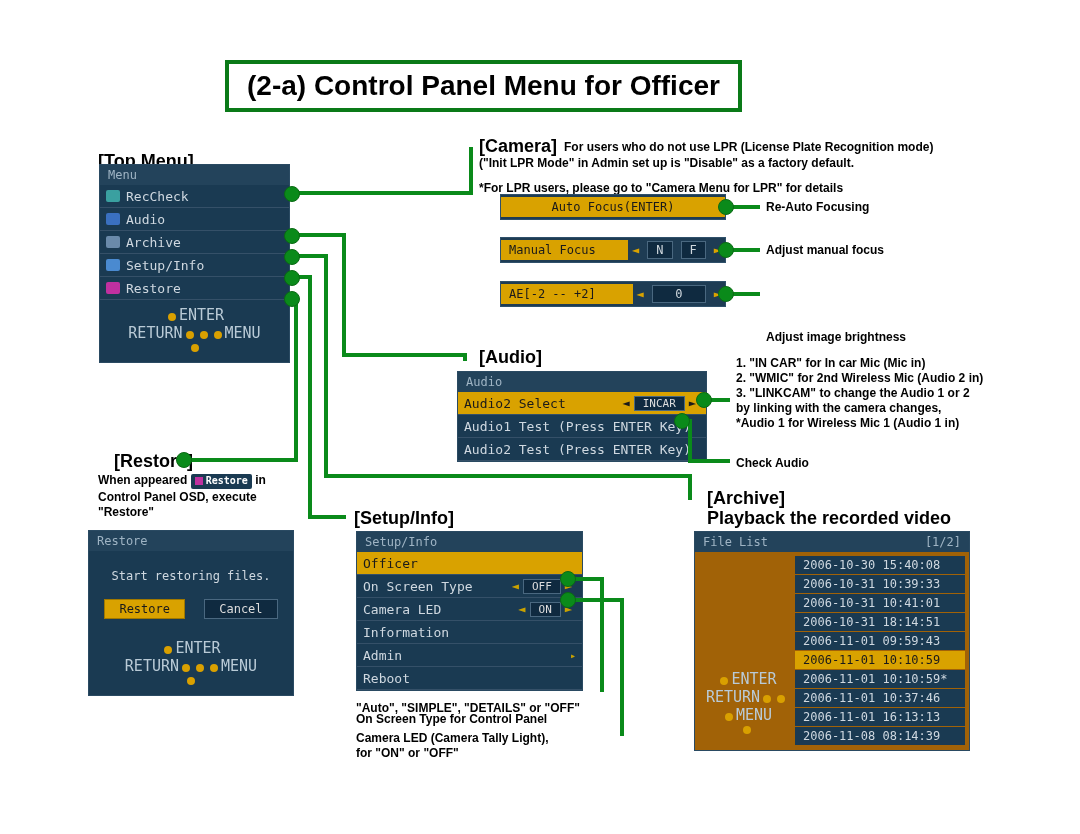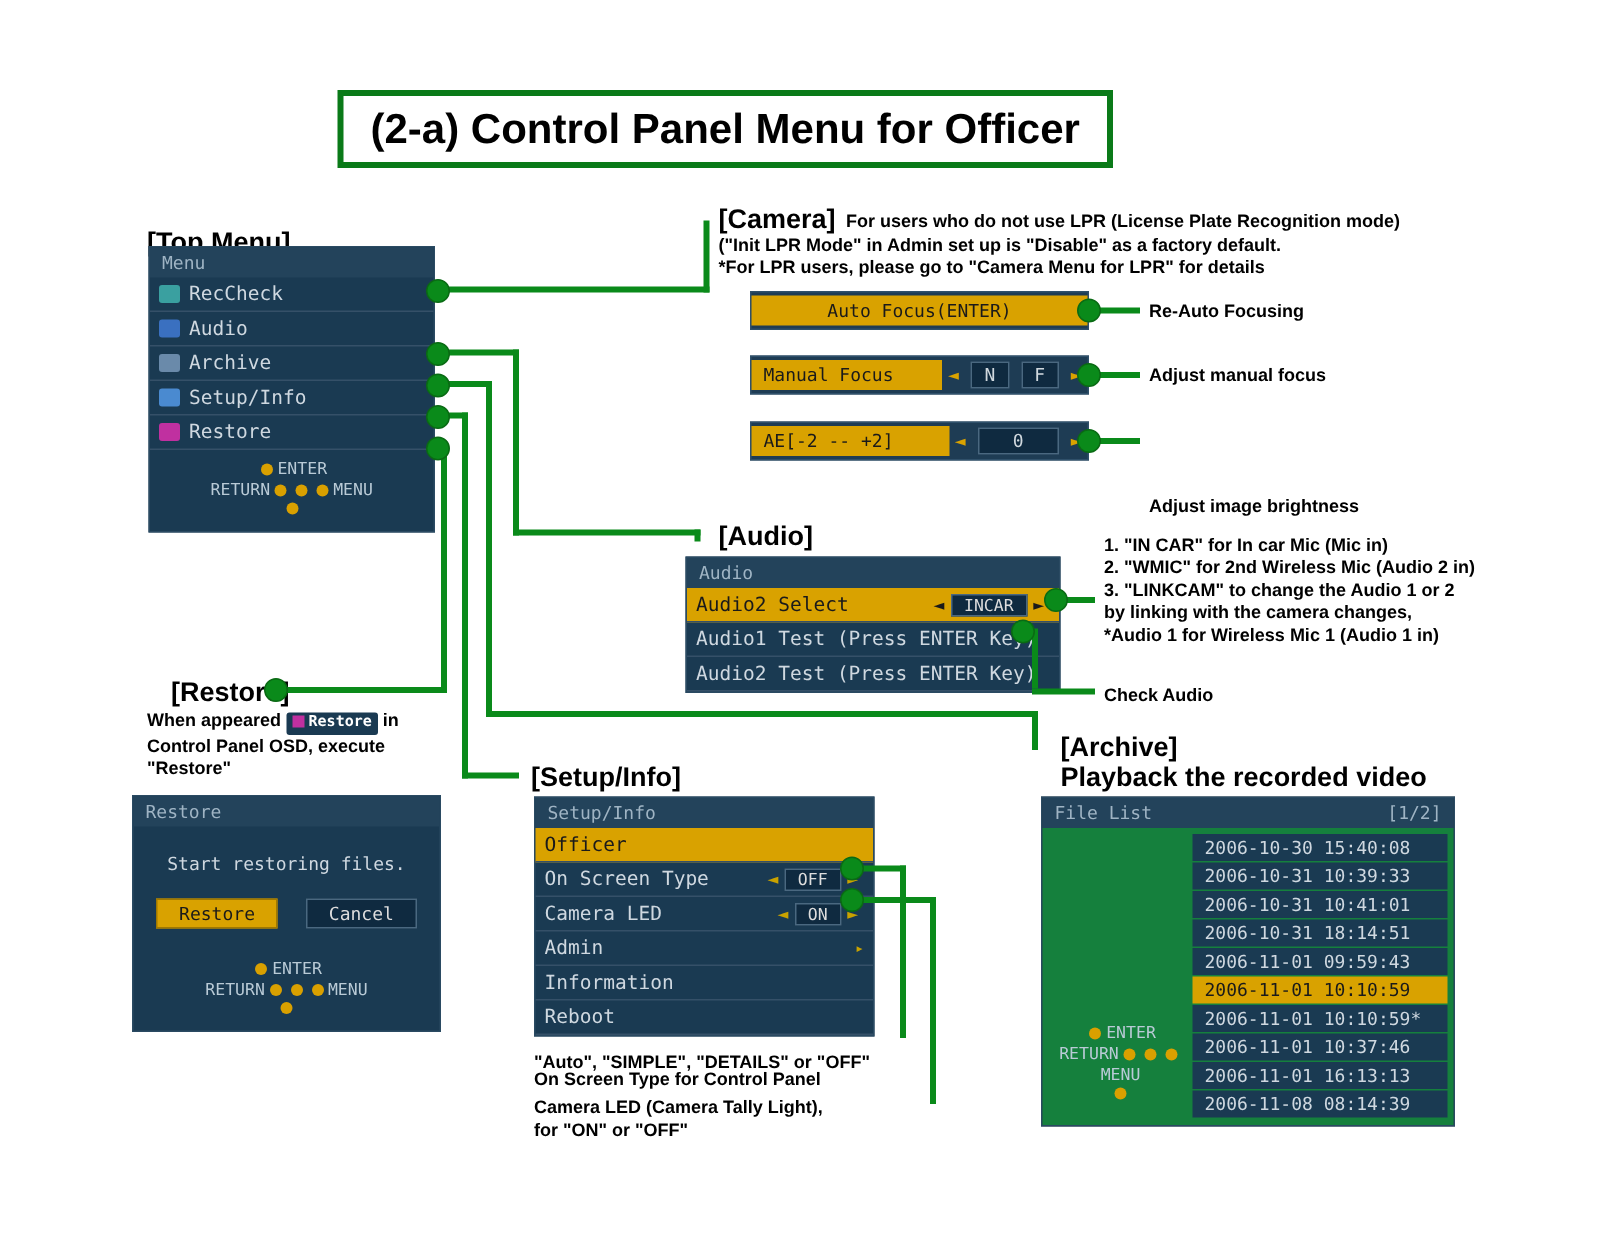--- a/index.html
+++ b/index.html
@@ -61,21 +61,21 @@
   .row.sel .arrow { color: #1a1a1a; font-size: 12px; margin: 0 4px; }
   .row .arrow { color: #c9a200; font-size: 12px; margin: 0 4px; }
   .nav {
     text-align: center;
     padding: 6px 0 8px;
     color: #c9a200;
     font-size: 10px;
     line-height: 1.2;
   }
   .nav .dot { display:inline-block; width:8px; height:8px; background:#d9a000; border-radius:50%; margin:0 3px; vertical-align:middle; }
-  .nav .lbl { color:#b9cad6; font-size:11px; }
+  .nav .lbl { color:#b9cad6; font-size:15px; }
   .pill {
     position: absolute;
     background: #1e3c54;
     border: 1px solid #2f506a;
     display: flex;
     align-items: center;
     font-family: Menlo, Consolas, monospace;
     font-size: 12px;
     color: #d0d8de;
     height: 24px;
@@ -162,21 +162,21 @@
     </div>
   <div class="nav">
     <div><span class="dot"></span><span class="lbl">ENTER</span></div>
     <div><span class="lbl">RETURN</span><span class="dot"></span><span class="dot"></span><span class="dot"></span><span class="lbl">MENU</span></div>
     <div><span class="dot"></span></div>
   </div>
 </div>
 
 <div class="small-text" style="left:564px; top:140px; width:480px;">For users who do not use LPR (License Plate Recognition mode)</div>
 <div class="small-text" style="left:479px; top:156px; width:560px;">("Init LPR Mode" in Admin set up is "Disable" as a factory default.</div>
-<div class="small-text" style="left:479px; top:171px; width:560px;">*For LPR users, please go to "Camera Menu for LPR" for details</div>
+<div class="small-text" style="left:479px; top:181px; width:560px;">*For LPR users, please go to "Camera Menu for LPR" for details</div>
 
 <div class="pill" style="left:500px; top:194px; width:224px;">
   <div class="sel">Auto Focus(ENTER)</div>
 </div>
 <div class="pill" style="left:500px; top:237px; width:224px;">
   <span class="plain sel" style="flex:1;text-align:left">Manual Focus</span>
   <span class="ar">◄</span>
     <span class="box">N</span>
   <span class="box">F</span>
     <span class="ar">►</span>
@@ -226,25 +226,25 @@
       <span class="val">OFF</span>
       <span class="arrow">►</span>
     </div>
   <div class="row">
       <span class="lab">Camera LED</span>
       <span class="arrow">◄</span>
       <span class="val">ON</span>
       <span class="arrow">►</span>
     </div>
   <div class="row">
+      <span class="lab">Information</span>
+    </div>
+  <div class="row">
       <span class="lab">Admin</span>
       <span style="color:#c9a200;font-size:10px;">▸</span>
-    </div>
-  <div class="row">
-      <span class="lab">Information</span>
     </div>
   <div class="row">
       <span class="lab">Reboot</span>
     </div>
 </div>
 
 <div class="small-text" style="left:356px; top:712px;">On Screen Type for Control Panel</div>
 <div class="small-text" style="left:356px; top:701px;">"Auto", "SIMPLE", "DETAILS" or "OFF"</div>
 <div class="small-text" style="left:356px; top:731px;">Camera LED (Camera Tally Light),</div>
 <div class="small-text" style="left:356px; top:746px;">for "ON" or "OFF"</div>
@@ -271,21 +271,21 @@
     <div><span class="lbl">RETURN</span><span class="dot"></span><span class="dot"></span><span class="dot"></span><span class="lbl">MENU</span></div>
     <div><span class="dot"></span></div>
   </div>
 </div>
 
 <div class="panel" style="left:694px; top:531px; width:274px; background:#223644;">
   <div class="hdr" style="display:flex;justify-content:space-between;">
     <span>File List</span>
       <span>[1/2]</span>
   </div>
-  <div style="padding:4px 4px 4px 100px; background:#15803d;">
+  <div style="padding:4px 4px 4px 100px; background:#a16207;">
     <div class="file-row">2006-10-30 15:40:08</div>
     <div class="file-row">2006-10-31 10:39:33</div>
     <div class="file-row">2006-10-31 10:41:01</div>
     <div class="file-row">2006-10-31 18:14:51</div>
     <div class="file-row">2006-11-01 09:59:43</div>
     <div class="file-row sel">2006-11-01 10:10:59</div>
     <div class="file-row">2006-11-01 10:10:59*</div>
     <div class="file-row">2006-11-01 10:37:46</div>
     <div class="file-row">2006-11-01 16:13:13</div>
     <div class="file-row">2006-11-08 08:14:39</div>

